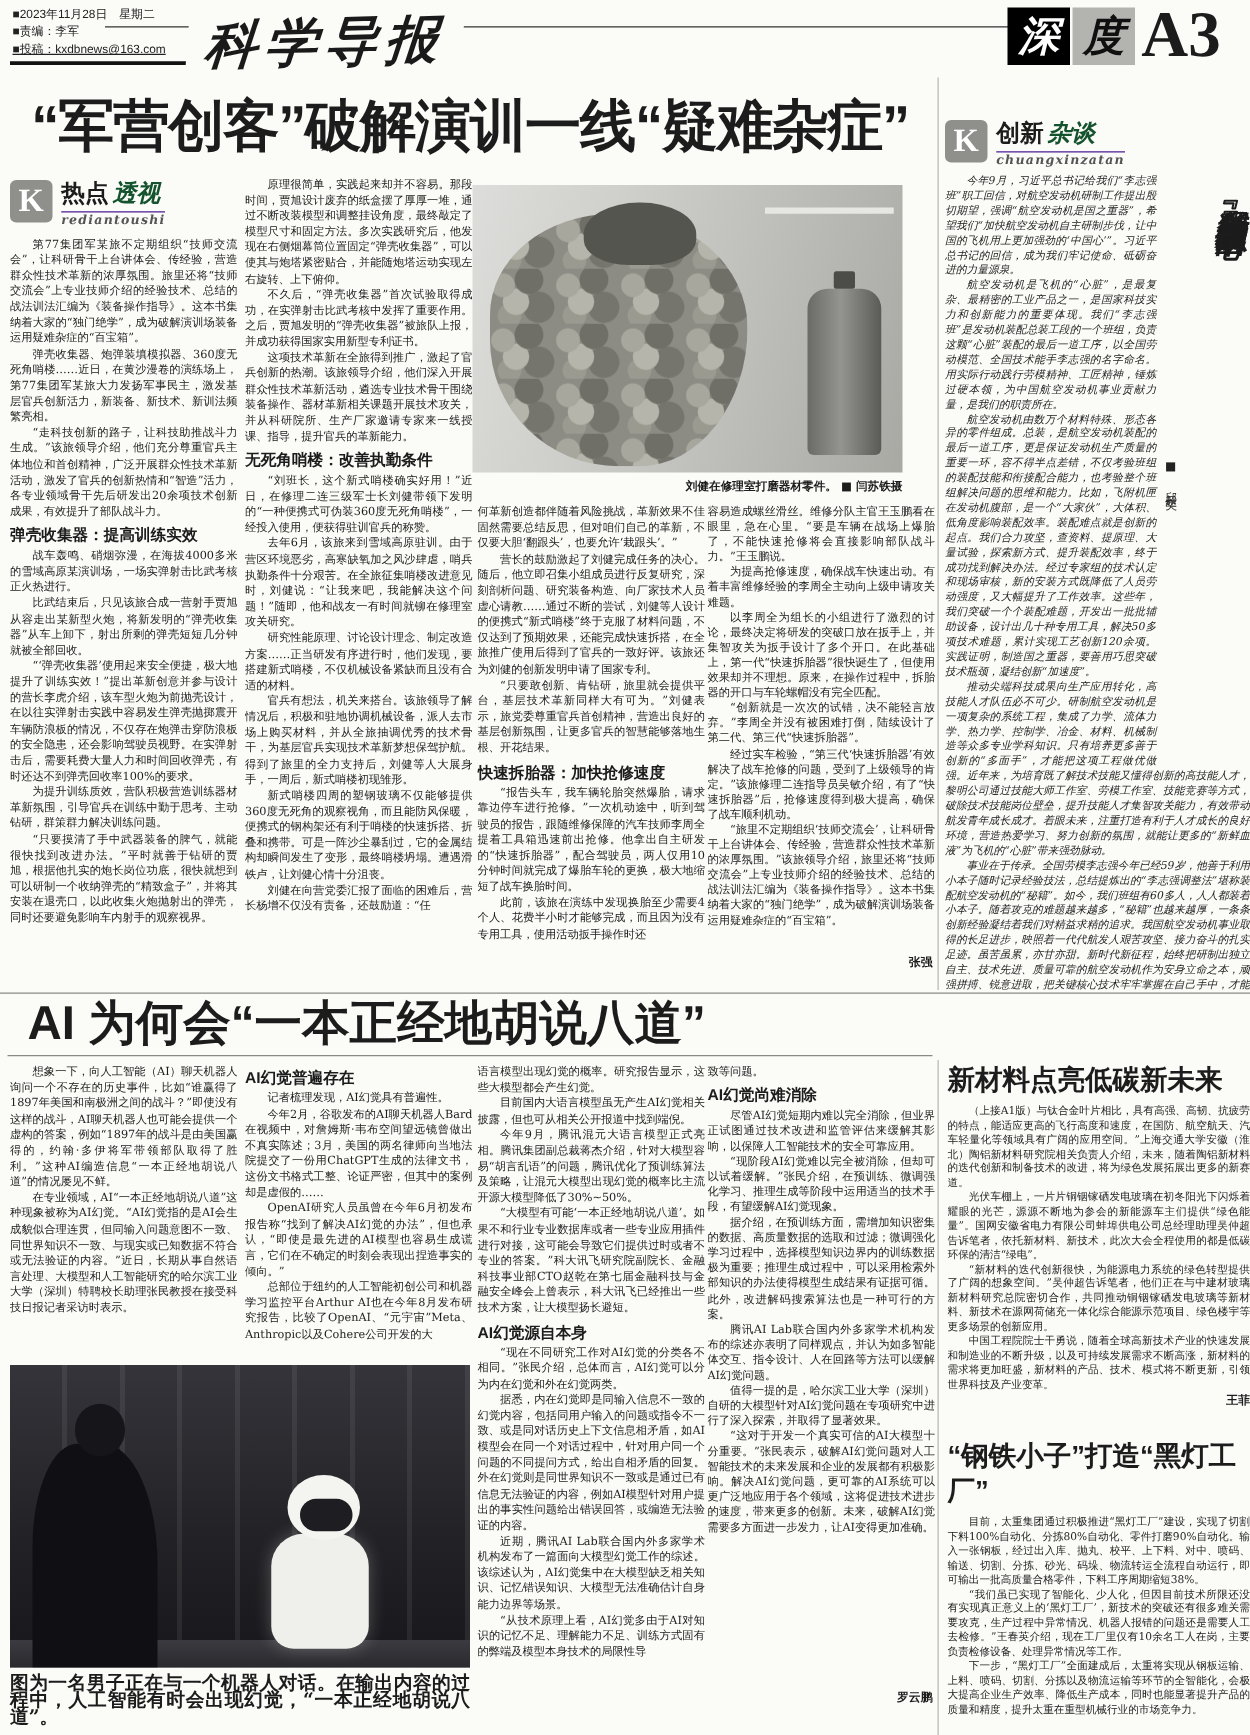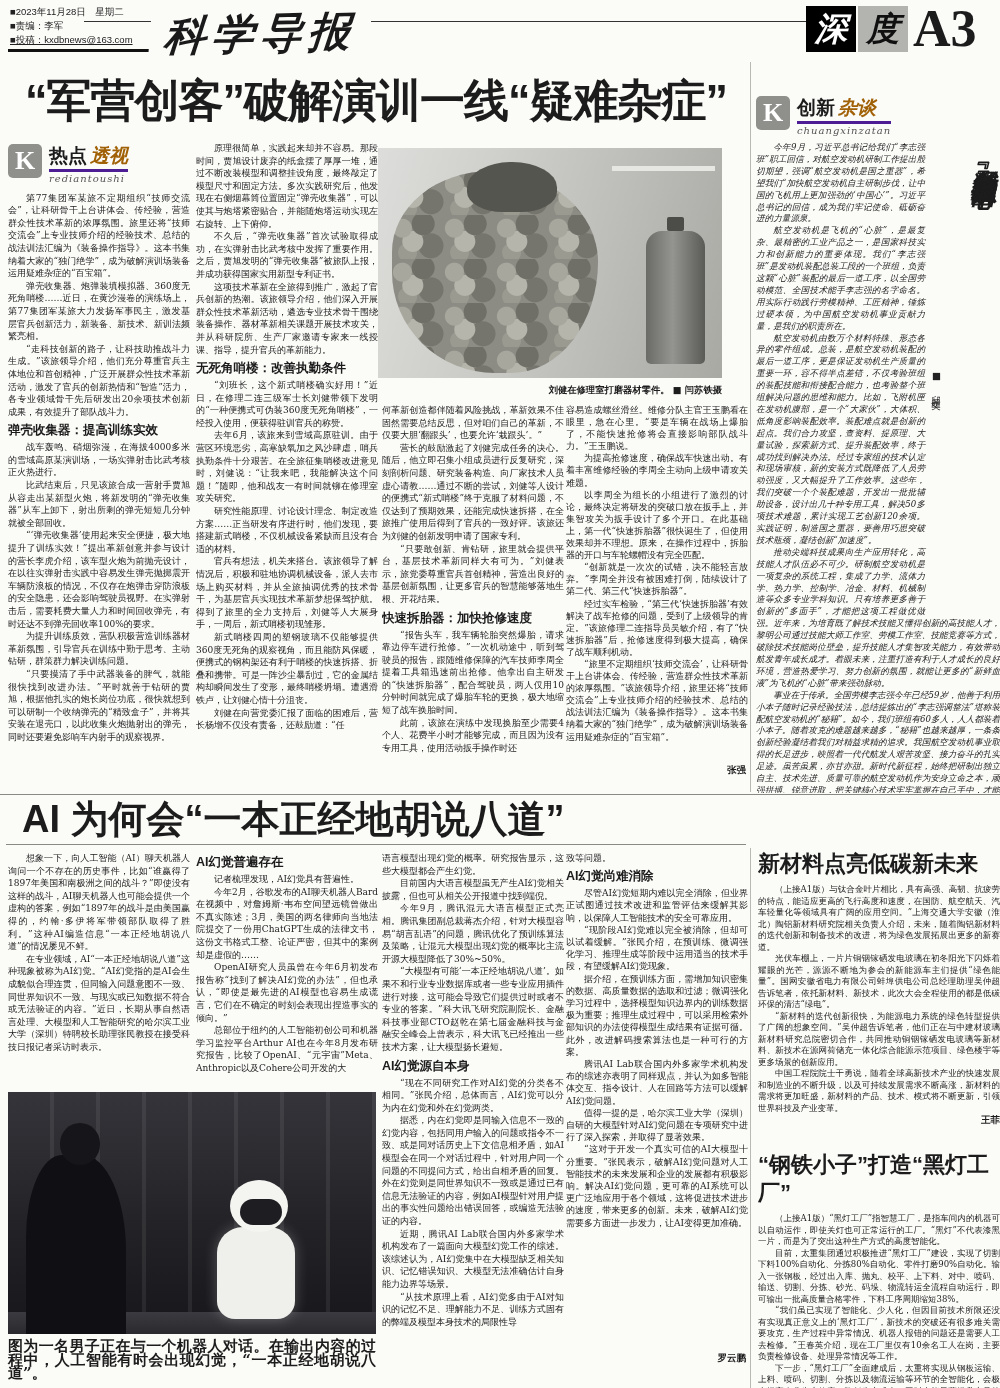--- a/index.html
+++ b/index.html
@@ -30,23 +30,23 @@
   .headline2{position:absolute;left:22px;top:796px;width:720px;height:46px;line-height:46px;
              font-family:"Liberation Sans",sans-serif;font-weight:700;font-size:38px;letter-spacing:0;}
   
   .seclogo{display:flex;align-items:flex-start;margin:2px 0 6px 0;}
   .seclogo .k{width:34px;height:34px;background:#8f8f8b;color:#fff;border-radius:5px;
               display:flex;align-items:center;justify-content:center;
               font-family:"Liberation Serif",serif;font-weight:bold;font-size:26px;}
   .seclogo .tt{margin-left:7px;}
   .seclogo .row1{font-size:19px;line-height:22px;white-space:nowrap;}
   .seclogo .bold{font-family:"Liberation Sans",sans-serif;font-weight:900;}
-  .seclogo .light{font-family:"DejaVu Serif",serif;font-style:italic;color:#a16207;font-weight:bold;margin-left:3px;}
+  .seclogo .light{font-family:"DejaVu Serif",serif;font-style:italic;color:#14532d;font-weight:bold;margin-left:3px;}
   .seclogo .py{font-family:"DejaVu Serif",serif;font-style:italic;font-size:10px;color:#555;
-               border-top:3px solid #4c1d95;margin-top:2px;padding-top:1px;letter-spacing:1px;}
+               border-top:1px solid #4c1d95;margin-top:2px;padding-top:1px;letter-spacing:1px;font-weight:bold;}
   
   .ncol{position:absolute;overflow:hidden;font-size:9px;line-height:12.6px;text-align:justify;}
   .para{margin:0;text-indent:2em;}
   .para.cont{text-indent:0;}
   .subhead{margin:5px 0 3px 0;font-family:"Liberation Sans",sans-serif;font-weight:bold;
            font-size:12.5px;line-height:15px;text-indent:0;}
   .byline{font-weight:bold;text-align:right;font-size:9.5px;}
   
   .photo1{position:absolute;left:378px;top:148px;width:344px;height:230px;overflow:hidden;
           background:linear-gradient(105deg,#dddddb 0%,#cfcfcb 30%,#bcbcb8 65%,#a9a9a4 100%);}
@@ -265,20 +265,19 @@
     <h3 class="sub-title">新材料点亮低碳新未来</h3>
     <div class="sub-body">
         <p class="para">（上接A1版）与钛合金叶片相比，具有高强、高韧、抗疲劳的特点，能适应更高的飞行高度和速度，在国防、航空航天、汽车轻量化等领域具有广阔的应用空间。”上海交通大学安徽（淮北）陶铝新材料研究院相关负责人介绍，未来，随着陶铝新材料的迭代创新和制备技术的改进，将为绿色发展拓展出更多的新赛道。</p>
         <p class="para">光伏车棚上，一片片铜铟镓硒发电玻璃在初冬阳光下闪烁着耀眼的光芒，源源不断地为参会的新能源车主们提供“绿色能量”。国网安徽省电力有限公司蚌埠供电公司总经理助理吴仲超告诉笔者，依托新材料、新技术，此次大会全程使用的都是低碳环保的清洁“绿电”。</p>
         <p class="para">“新材料的迭代创新很快，为能源电力系统的绿色转型提供了广阔的想象空间。”吴仲超告诉笔者，他们正在与中建材玻璃新材料研究总院密切合作，共同推动铜铟镓硒发电玻璃等新材料、新技术在源网荷储充一体化综合能源示范项目、绿色楼宇等更多场景的创新应用。</p>
         <p class="para">中国工程院院士干勇说，随着全球高新技术产业的快速发展和制造业的不断升级，以及可持续发展需求不断高涨，新材料的需求将更加旺盛，新材料的产品、技术、模式将不断更新，引领世界科技及产业变革。</p>
       </div>
     <div class="byline">王菲</div>
     <h3 class="sub-title second">“钢铁小子”打造“黑灯工厂”</h3>
     <div class="sub-body">
-        <p class="para">（上接A1版）“黑灯工厂”指智慧工厂，是指车间内的机器可以自动运作，即使关灯也可正常运行的工厂。“黑灯”不代表漆黑一片，而是为了突出这种生产方式的高度智能化。</p>
         <p class="para">目前，太重集团通过积极推进“黑灯工厂”建设，实现了切割下料100%自动化、分拣80%自动化、零件打磨90%自动化。输入一张钢板，经过出入库、抛丸、校平、上下料、对中、喷码、输送、切割、分拣、砂光、码垛、物流转运全流程自动运行，即可输出一批高质量合格零件，下料工序周期缩短38%。</p>
         <p class="para">“我们虽已实现了智能化、少人化，但因目前技术所限还没有实现真正意义上的‘黑灯工厂’，新技术的突破还有很多难关需要攻克，生产过程中异常情况、机器人报错的问题还是需要人工去检修。”王春英介绍，现在工厂里仅有10余名工人在岗，主要负责检修设备、处理异常情况等工作。</p>
         <p class="para">下一步，“黑灯工厂”全面建成后，太重将实现从钢板运输、上料、喷码、切割、分拣以及物流运输等环节的全智能化，会极大提高企业生产效率、降低生产成本，同时也能显著提升产品的质量和精度，提升太重在重型机械行业的市场竞争力。</p>
       </div>
   </div>
 
 </div>
 
 </body></html>

